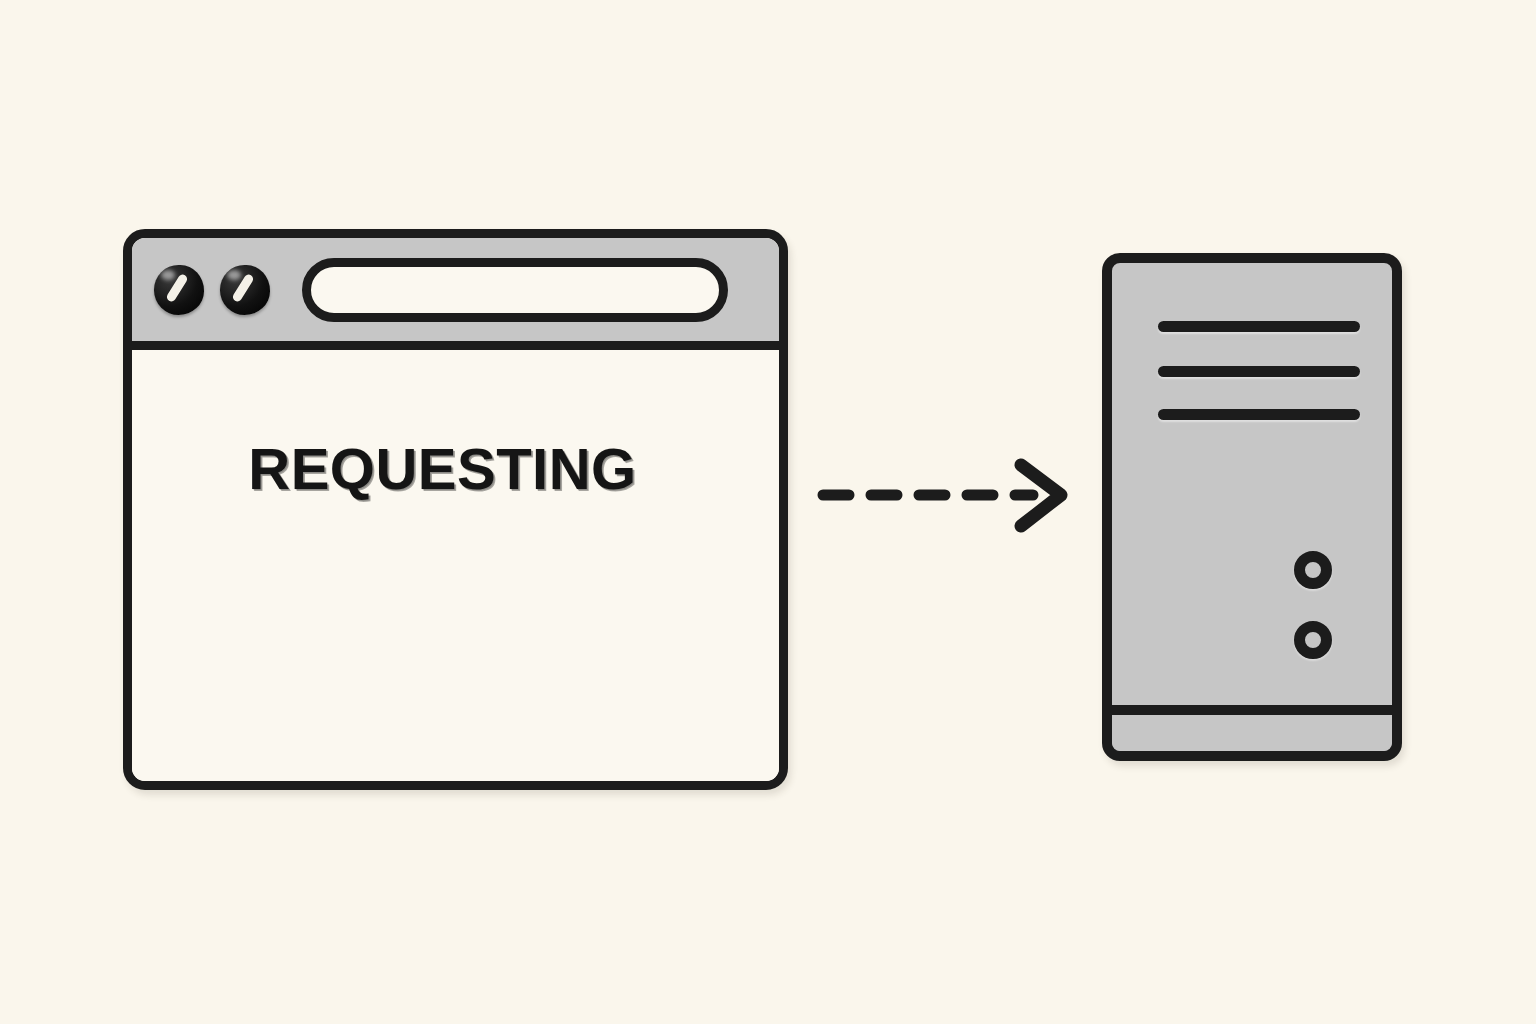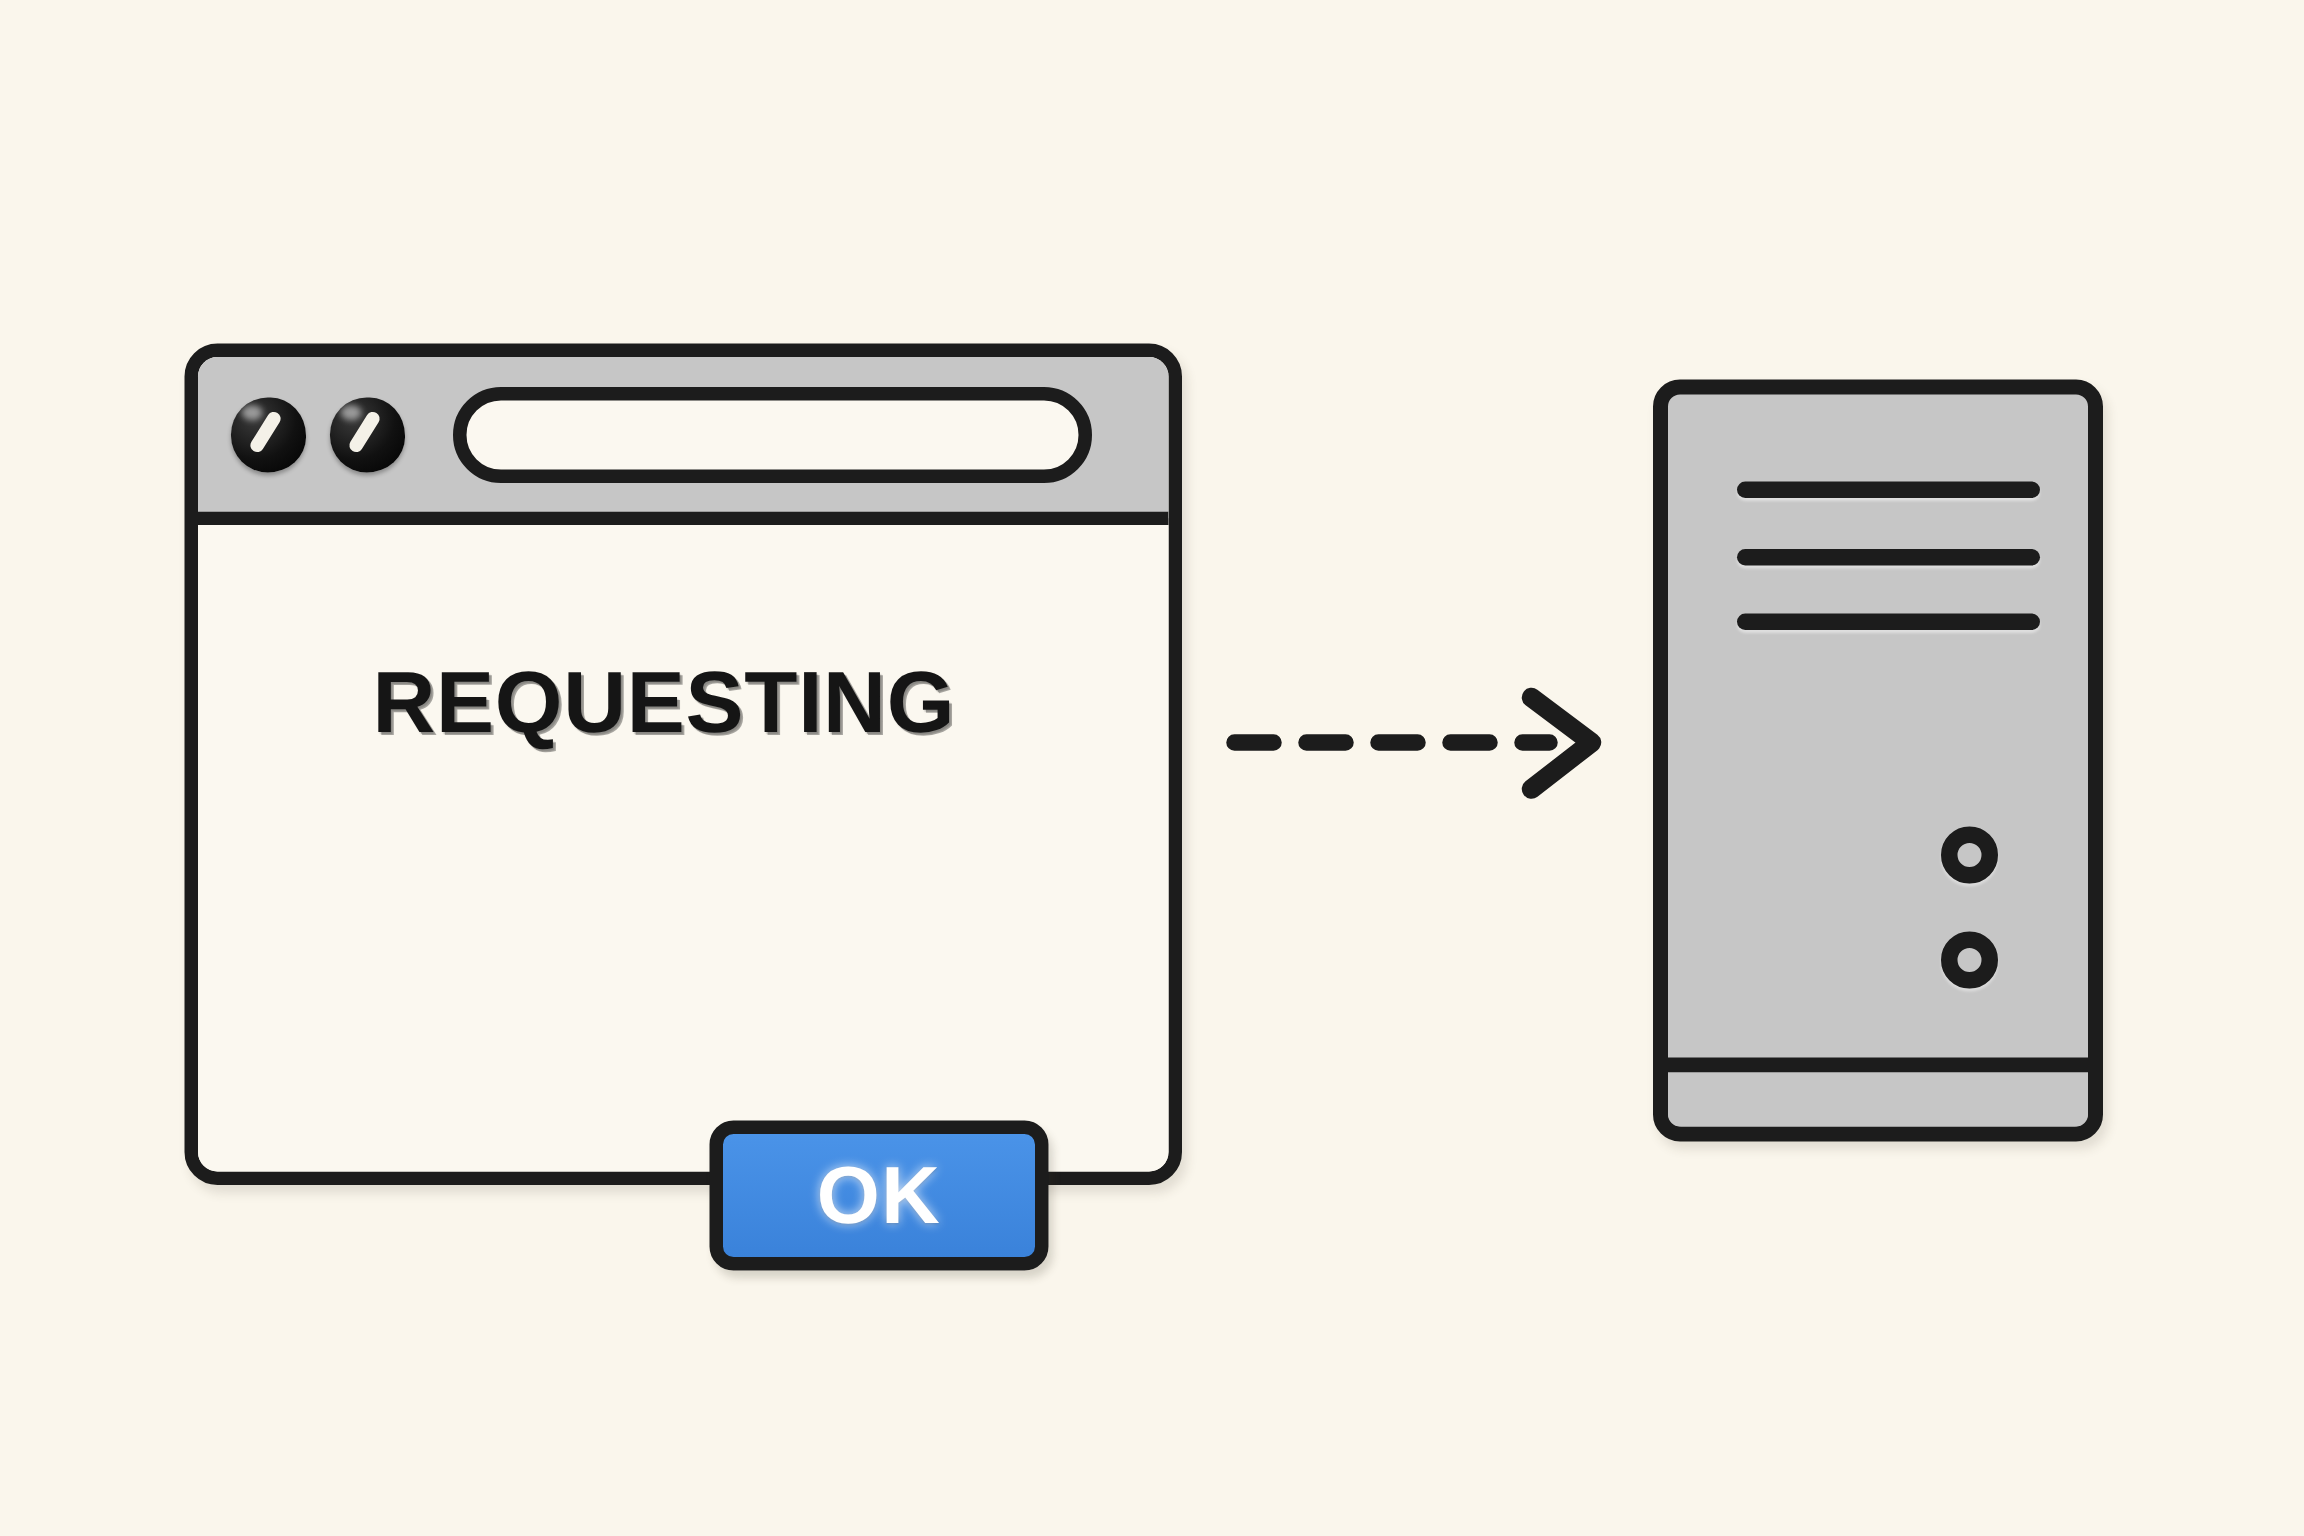--- a/index.html
+++ b/index.html
@@ -225,21 +225,20 @@
       <div class="win-dot"></div>
       <div class="address-bar"></div>
     </div>
 
     <div class="window-content">
 
       <div class="dialog-text">
         <span>REQUESTING</span>
       </div>
 
-      <div class="ok-button">OK</div>
 
     </div>
   </div>
 
   <svg class="arrow" viewBox="0 0 265 85" xmlns="http://www.w3.org/2000/svg">
     <g stroke="#1c1c1c" fill="none" stroke-linecap="round" stroke-linejoin="round">
       <line x1="8" y1="40" x2="218" y2="40" stroke-width="11" stroke-dasharray="26 22"></line>
       <polyline points="206,10 246,40 206,71" stroke-width="13"></polyline>
     </g>
   </svg>

